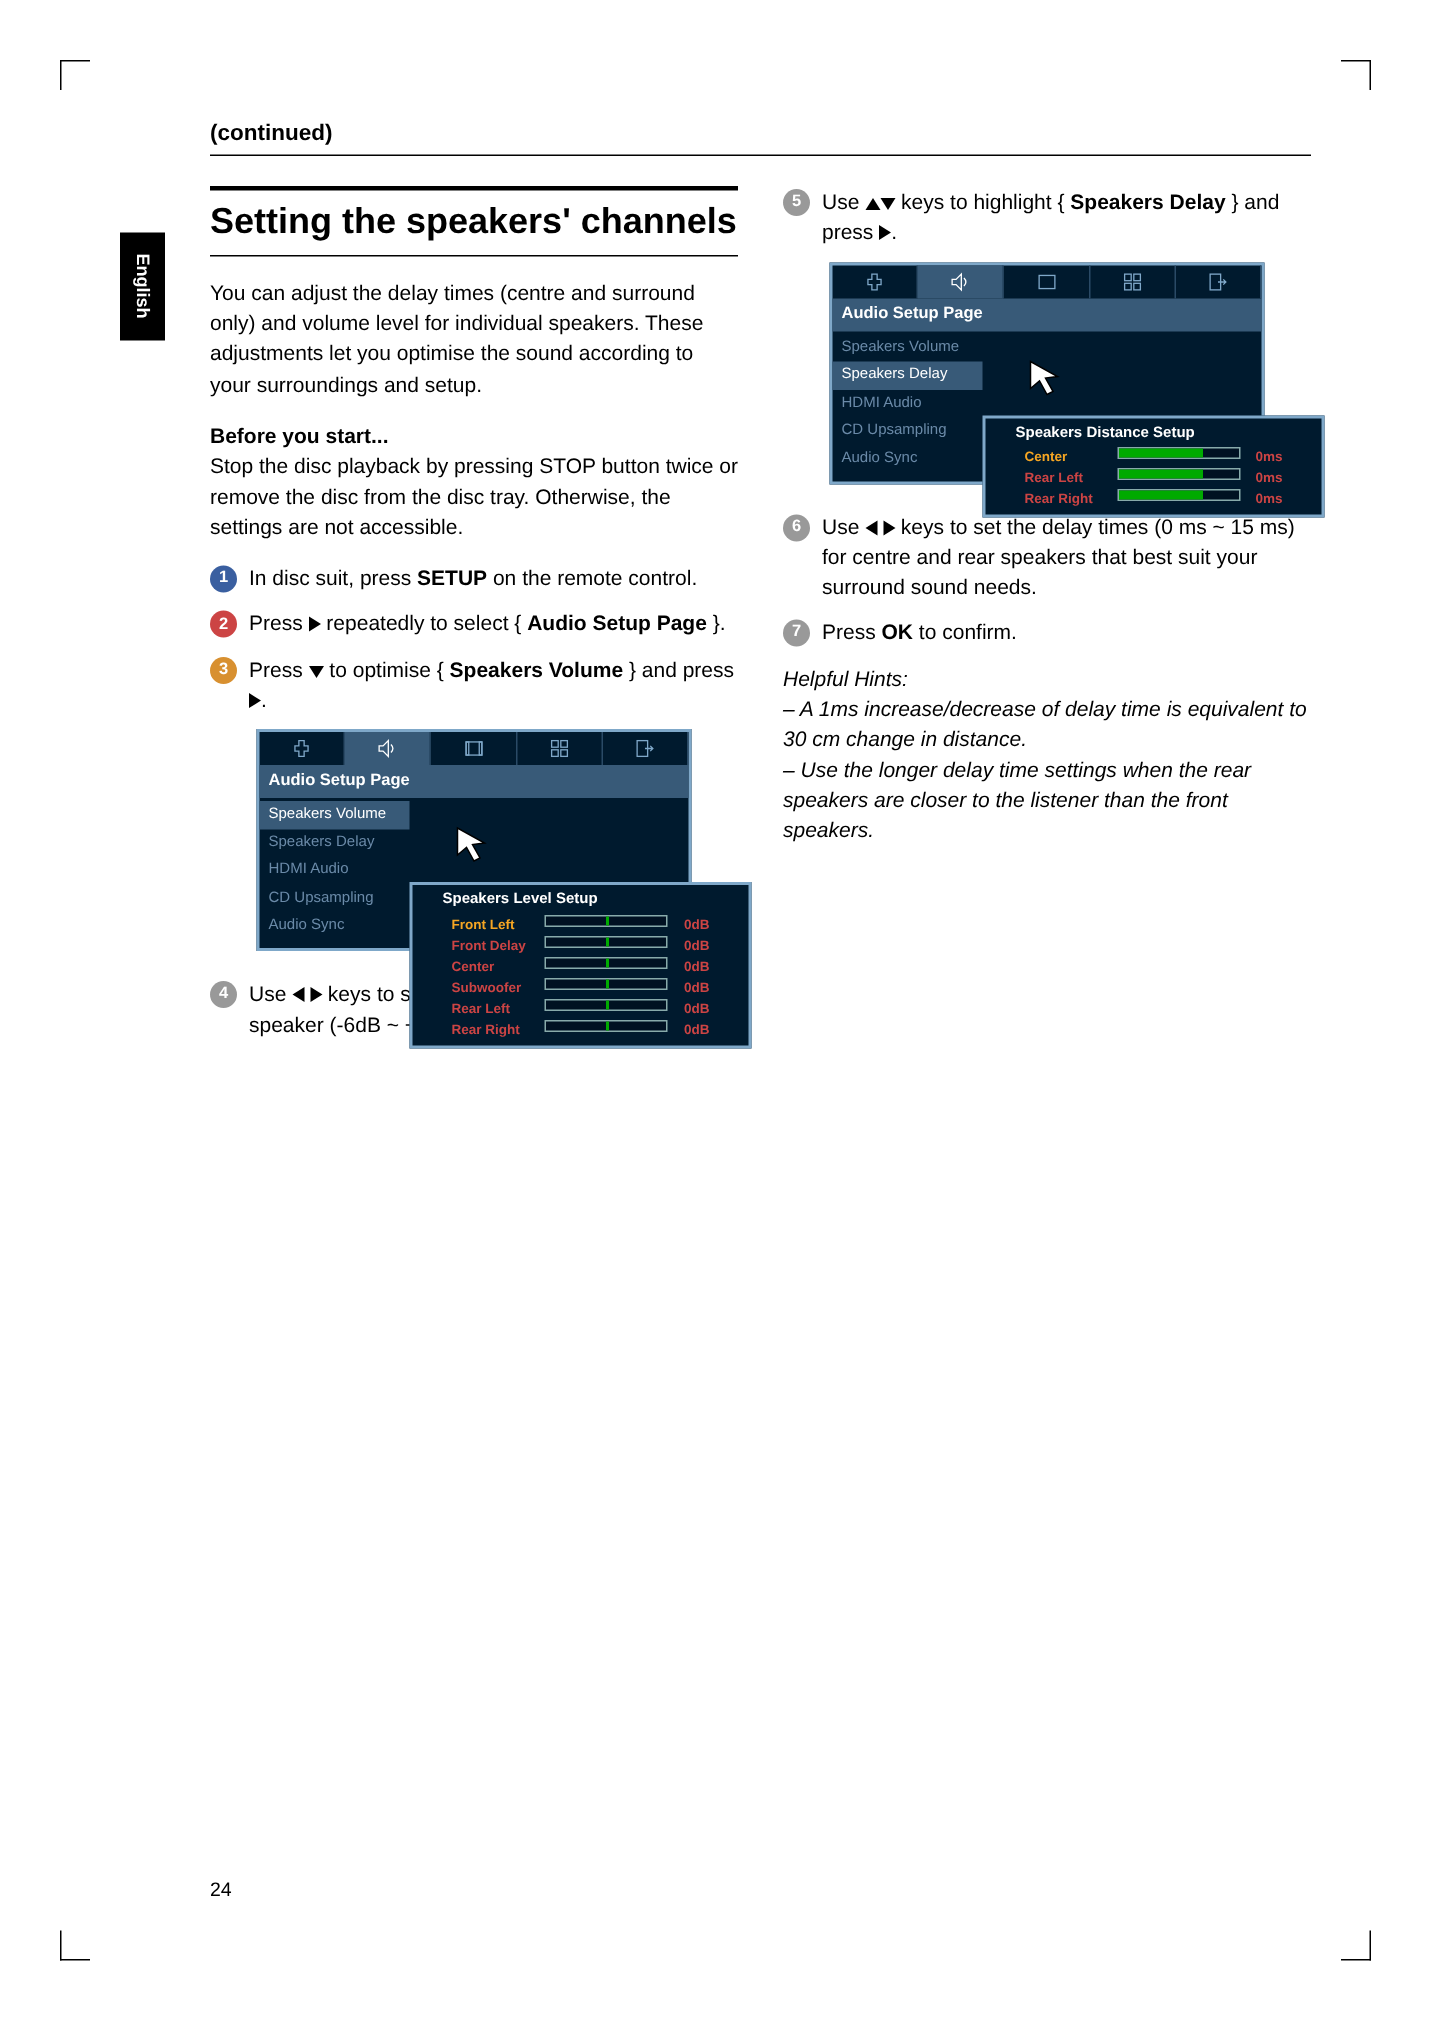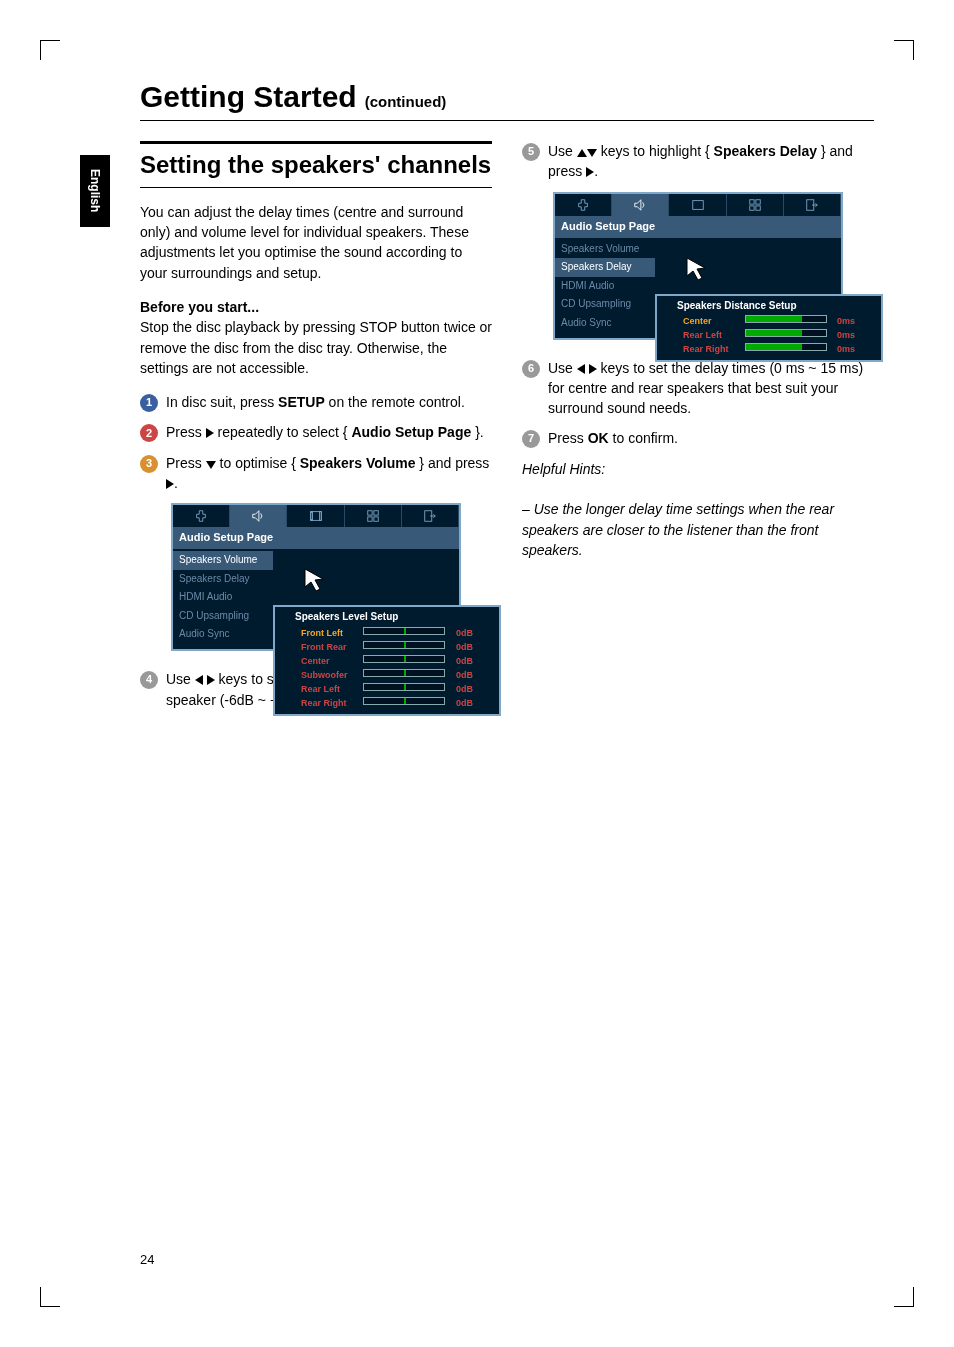--- a/index.html
+++ b/index.html
@@ -63,21 +63,20 @@
 
 <div class="crop-tl"></div>
 <div class="crop-tr"></div>
 <div class="crop-bl"></div>
 <div class="crop-br"></div>
 
 <div class="page">
   <div class="lang-tab">English</div>
 
   <div class="title-row">
-    <span class="title-main">Getting Started</span>
     <span class="title-sub">(continued)</span>
   </div>
 
   <div class="columns">
 
     <div class="col">
       <div class="section-hdr">
         <h2>Setting the speakers' channels</h2>
       </div>
 
@@ -159,21 +158,21 @@
             <div class="osd-popup">
               <div class="osd-popup-title">Speakers Level Setup</div>
               <div class="osd-row sel">
                   <span class="label">Front Left</span>
                   <span class="osd-bar">
                     <span class="osd-bar-fill"></span>
                   </span>
                   <span class="osd-val">0dB</span>
                 </div>
               <div class="osd-row">
-                  <span class="label">Front Rear</span>
+                  <span class="label">Front Delay</span>
                   <span class="osd-bar">
                     <span class="osd-bar-fill"></span>
                   </span>
                   <span class="osd-val">0dB</span>
                 </div>
               <div class="osd-row">
                   <span class="label">Center</span>
                   <span class="osd-bar">
                     <span class="osd-bar-fill"></span>
                   </span>
@@ -304,20 +303,20 @@
 
       <div class="step">
         <span class="step-num n7">7</span>
         <div class="step-body">
           <span>Press </span><b>OK</b><span> to confirm.</span>
         </div>
       </div>
 
       <div class="hints para">
         <span>Helpful Hints:</span><br>
-        <br>
+        <span>– A 1ms increase/decrease of delay time is equivalent to 30 cm change in distance.</span><br>
         <span>– Use the longer delay time settings when the rear speakers are closer to the listener than the front speakers.</span><br>
       </div>
     </div>
   </div>
 
   <div class="pgnum">24</div>
 </div>
 
 </body></html>

